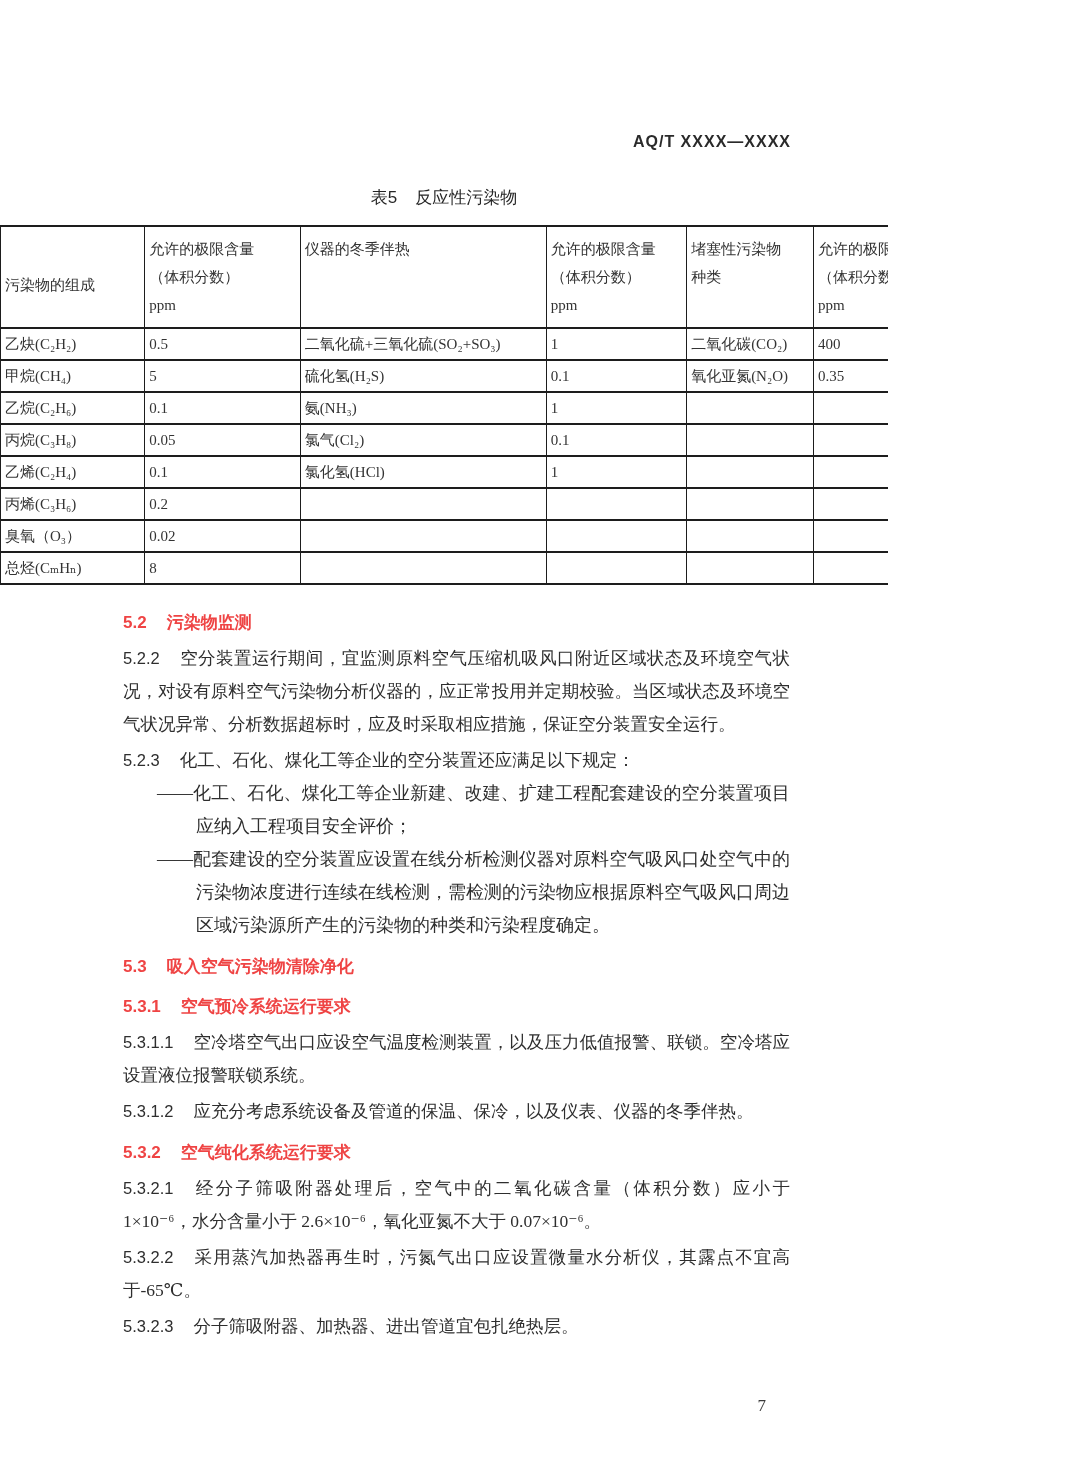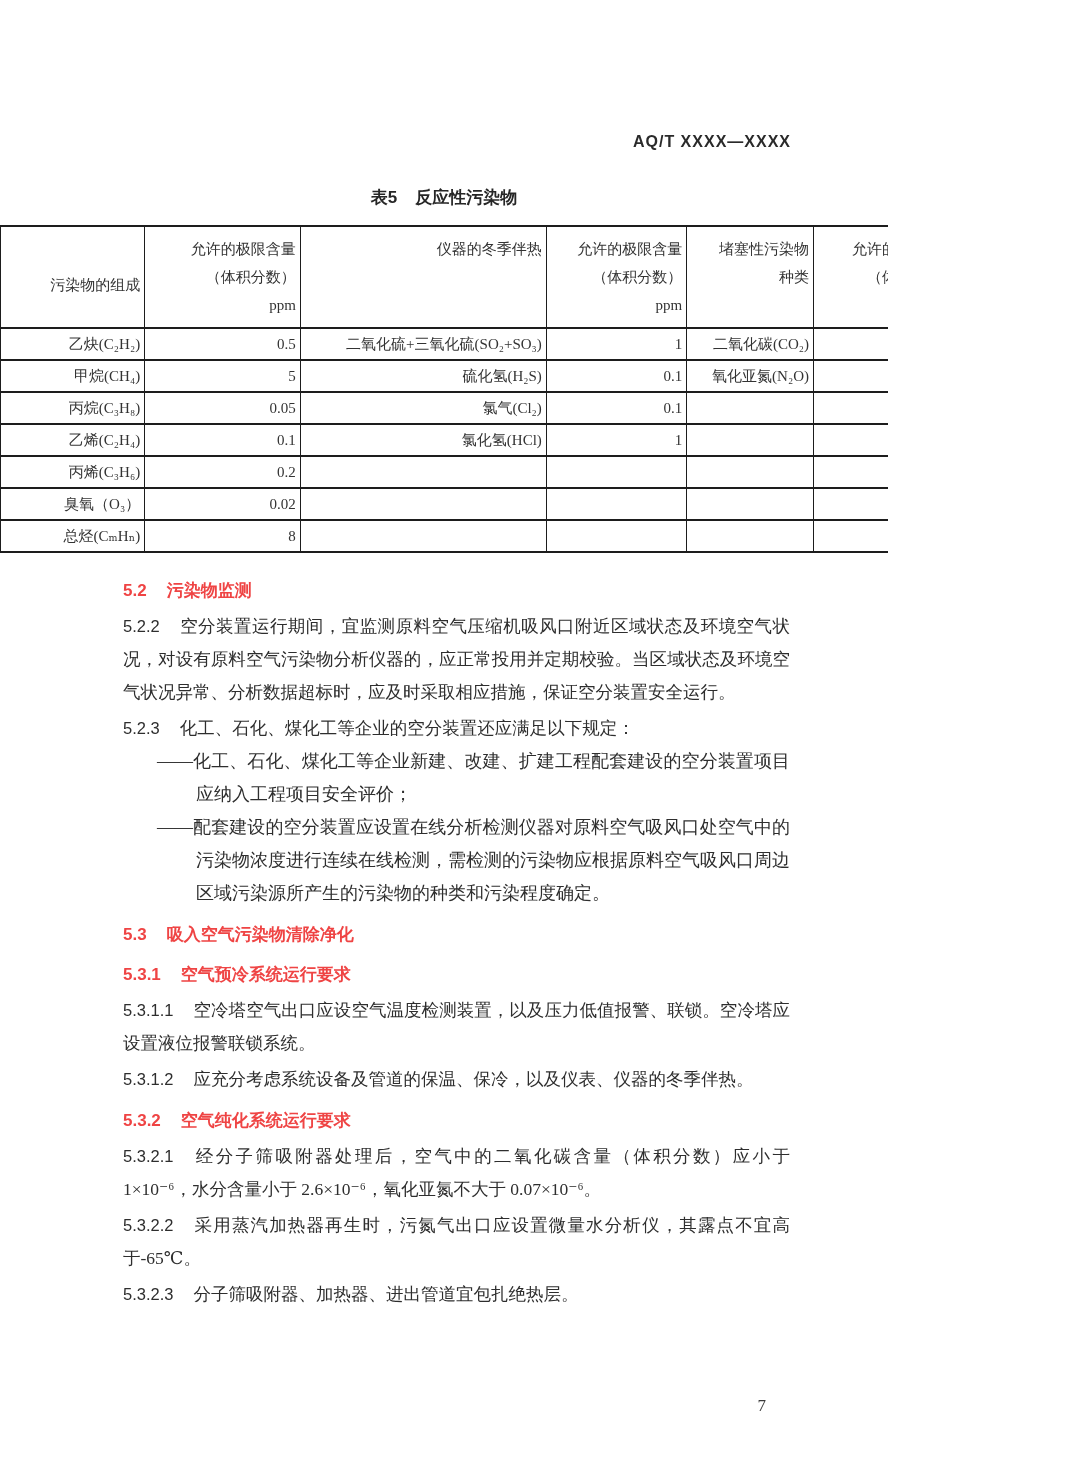--- a/index.html
+++ b/index.html
@@ -27,37 +27,37 @@
   .intro{
     margin:0 98px 0 123px;
     font-size:17.5px;
     line-height:33px;
     text-align:justify;
   }
   .caption{
     margin-top:14px;
     text-align:center;
     font-family:"Liberation Sans","DejaVu Sans",sans-serif;
-    font-weight:700;
+    font-weight:400;
     font-size:17px;
     color:#262626;
   }
   .caption .cap-title{margin-left:18px;}
   table.pollutants{
     width:962px;
     margin:16px auto 0 auto;
     border-collapse:collapse;
     table-layout:fixed;
   }
   table.pollutants th, table.pollutants td{
     border:2px solid #1d1d1d;
     border-left-width:1px;
     border-right-width:1px;
     font-weight:400;
-    text-align:right;
+    text-align:left;
     font-size:15px;
     color:#333333;
     padding:0 4px;
     overflow:hidden;
   }
   table.pollutants th{
     height:84px;
     vertical-align:top;
     padding-top:8px;
     white-space:pre-line;
@@ -165,20 +165,28 @@
       </tr>
       <tr>
         <td>甲烷(CH₄)</td>
         <td>5</td>
         <td>硫化氢(H₂S)</td>
         <td>0.1</td>
         <td>氧化亚氮(N₂O)</td>
         <td>0.35</td>
       </tr>
       <tr>
+        <td>乙烷(C₂H₆)</td>
+        <td>0.1</td>
+        <td>氨(NH₃)</td>
+        <td>1</td>
+        <td></td>
+        <td></td>
+      </tr>
+      <tr>
         <td>丙烷(C₃H₈)</td>
         <td>0.05</td>
         <td>氯气(Cl₂)</td>
         <td>0.1</td>
         <td></td>
         <td></td>
       </tr>
       <tr>
         <td>乙烯(C₂H₄)</td>
         <td>0.1</td>

